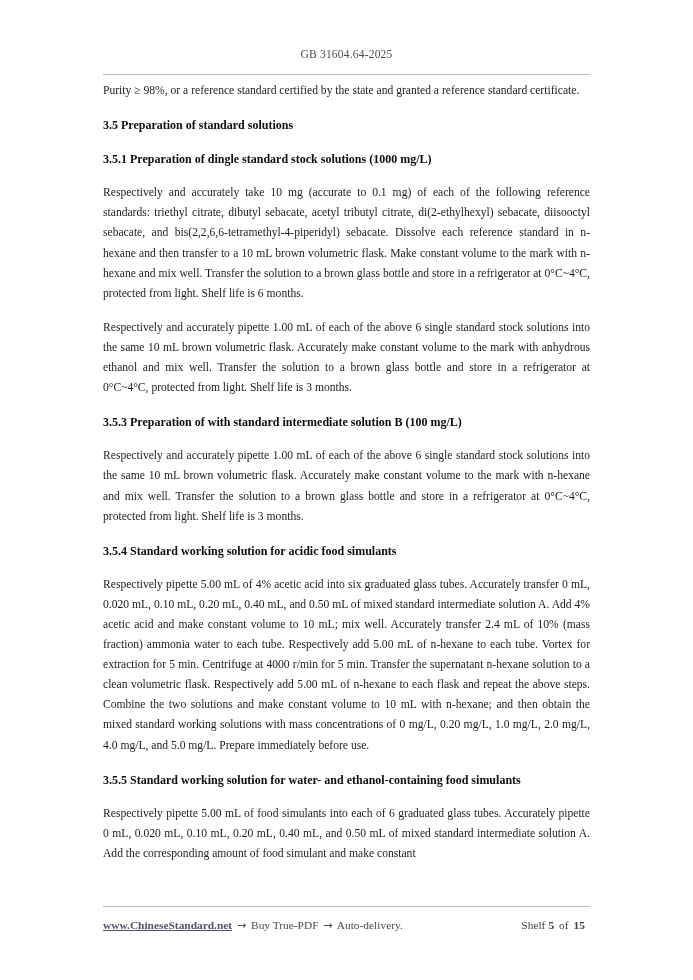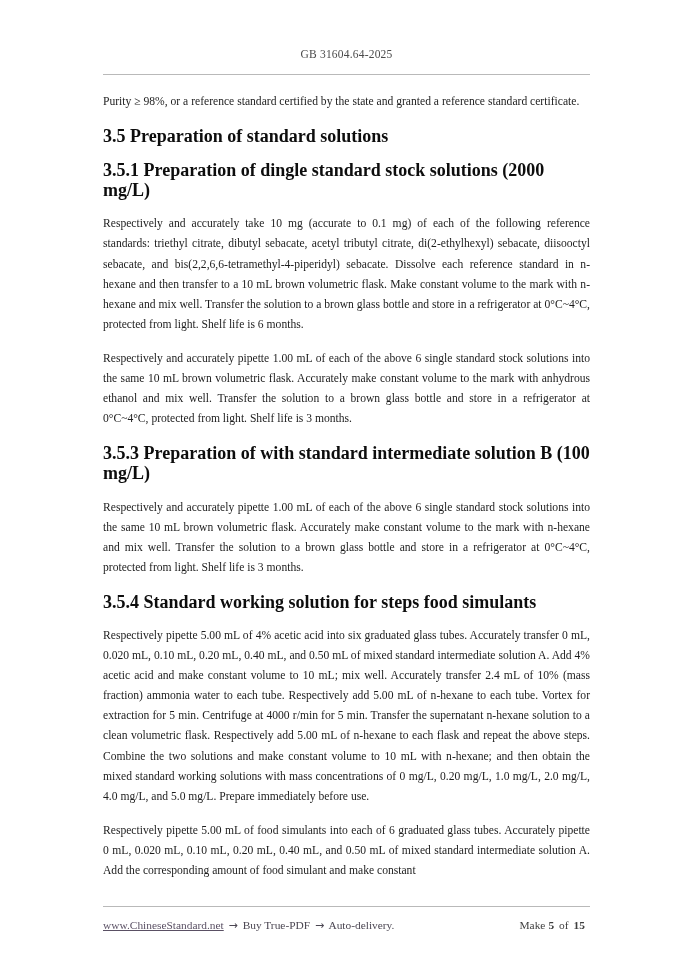--- a/index.html
+++ b/index.html
@@ -38,39 +38,39 @@
     margin-top: 12px;
     border: 0;
     border-top: 1px solid #b9b9b9;
     height: 0;
   }
 
   
   .content {
     position: absolute;
     left: 103px;
-    top: 92px;
+    top: 81px;
     width: 487px;
   }
 
   p.para {
     margin: 0 0 14px 0;
     font-size: 11.6px;
     line-height: 20.1px;
     text-align: justify;
     text-justify: inter-word;
     hyphens: none;
     color: #1c1c1c;
   }
   p.para:last-child { margin-bottom: 0; }
 
   h2.heading,
   h3.heading {
     margin: 0 0 14px 0;
-    font-size: 18px;
+    font-size: 12px;
     line-height: 20.1px;
     font-weight: bold;
     text-align: left;
     color: #0d0d0d;
   }
 
   
   .footer {
     position: absolute;
     left: 103px;
@@ -90,20 +90,21 @@
     font-size: 11.4px;
     line-height: 16px;
     color: #4b4652;
   }
   .footer-left {
     white-space: nowrap;
   }
   .footer-link {
     text-decoration: underline;
     color: #5a5064;
+    font-weight: bold;
   }
   .footer-arrow {
     padding: 0 2px;
     font-family: "DejaVu Sans", sans-serif;
     font-size: 11px;
   }
   .footer-right {
     white-space: nowrap;
     color: #3f3f3f;
     padding-right: 2px;
@@ -123,49 +124,50 @@
     <div class="header-title">GB 31604.64-2025</div>
     <hr class="header-rule">
   </div>
 
   <div class="content">
 
     <p class="para">Purity ≥ 98%, or a reference standard certified by the state and granted a reference standard certificate.</p>
 
     <h2 class="heading">3.5 Preparation of standard solutions</h2>
 
-    <h3 class="heading">3.5.1 Preparation of dingle standard stock solutions (2000 mg/L)</h3>
+    <h3 class="heading">3.5.1 Preparation of dingle standard stock solutions (1000 mg/L)</h3>
 
     <p class="para">Respectively and accurately take 10 mg (accurate to 0.1 mg) of each of the following reference standards: triethyl citrate, dibutyl sebacate, acetyl tributyl citrate, di(2-ethylhexyl) sebacate, diisooctyl sebacate, and bis(2,2,6,6-tetramethyl-4-piperidyl) sebacate. Dissolve each reference standard in n-hexane and then transfer to a 10 mL brown volumetric flask. Make constant volume to the mark with n-hexane and mix well. Transfer the solution to a brown glass bottle and store in a refrigerator at 0°C~4°C, protected from light. Shelf life is 6 months.</p>
 
 
     <p class="para">Respectively and accurately pipette 1.00 mL of each of the above 6 single standard stock solutions into the same 10 mL brown volumetric flask. Accurately make constant volume to the mark with anhydrous ethanol and mix well. Transfer the solution to a brown glass bottle and store in a refrigerator at 0°C~4°C, protected from light. Shelf life is 3 months.</p>
 
     <h3 class="heading">3.5.3 Preparation of with standard intermediate solution B (100 mg/L)</h3>
 
     <p class="para">Respectively and accurately pipette 1.00 mL of each of the above 6 single standard stock solutions into the same 10 mL brown volumetric flask. Accurately make constant volume to the mark with n-hexane and mix well. Transfer the solution to a brown glass bottle and store in a refrigerator at 0°C~4°C, protected from light. Shelf life is 3 months.</p>
 
-    <h3 class="heading">3.5.4 Standard working solution for steps food simulants</h3>
+    <h3 class="heading">3.5.4 Standard working solution for acidic food simulants</h3>
 
     <p class="para">Respectively pipette 5.00 mL of 4% acetic acid into six graduated glass tubes. Accurately transfer 0 mL, 0.020 mL, 0.10 mL, 0.20 mL, 0.40 mL, and 0.50 mL of mixed standard intermediate solution A. Add 4% acetic acid and make constant volume to 10 mL; mix well. Accurately transfer 2.4 mL of 10% (mass fraction) ammonia water to each tube. Respectively add 5.00 mL of n-hexane to each tube. Vortex for extraction for 5 min. Centrifuge at 4000 r/min for 5 min. Transfer the supernatant n-hexane solution to a clean volumetric flask. Respectively add 5.00 mL of n-hexane to each flask and repeat the above steps. Combine the two solutions and make constant volume to 10 mL with n-hexane; and then obtain the mixed standard working solutions with mass concentrations of 0 mg/L, 0.20 mg/L, 1.0 mg/L, 2.0 mg/L, 4.0 mg/L, and 5.0 mg/L. Prepare immediately before use.</p>
 
+    <h3 class="heading">3.5.5 Standard working solution for water- and ethanol-containing food simulants</h3>
 
     <p class="para">Respectively pipette 5.00 mL of food simulants into each of 6 graduated glass tubes. Accurately pipette 0 mL, 0.020 mL, 0.10 mL, 0.20 mL, 0.40 mL, and 0.50 mL of mixed standard intermediate solution A. Add the corresponding amount of food simulant and make constant</p>
 
   </div>
 
   <div class="footer">
     <hr class="footer-rule">
     <div class="footer-row">
       <div class="footer-left">
         <span class="footer-link">www.ChineseStandard.net</span>
         <span class="footer-arrow">→</span>
         <span>Buy True-PDF</span>
         <span class="footer-arrow">→</span>
         <span>Auto-delivery.</span>
       </div>
       <div class="footer-right">
-        <span>Make</span><span class="pg-num">5</span><span class="footer-sep">of</span><span class="pg-num">15</span>
+        <span>Shelf</span><span class="pg-num">5</span><span class="footer-sep">of</span><span class="pg-num">15</span>
       </div>
     </div>
   </div>
 
 </div>
 
 </body></html>

